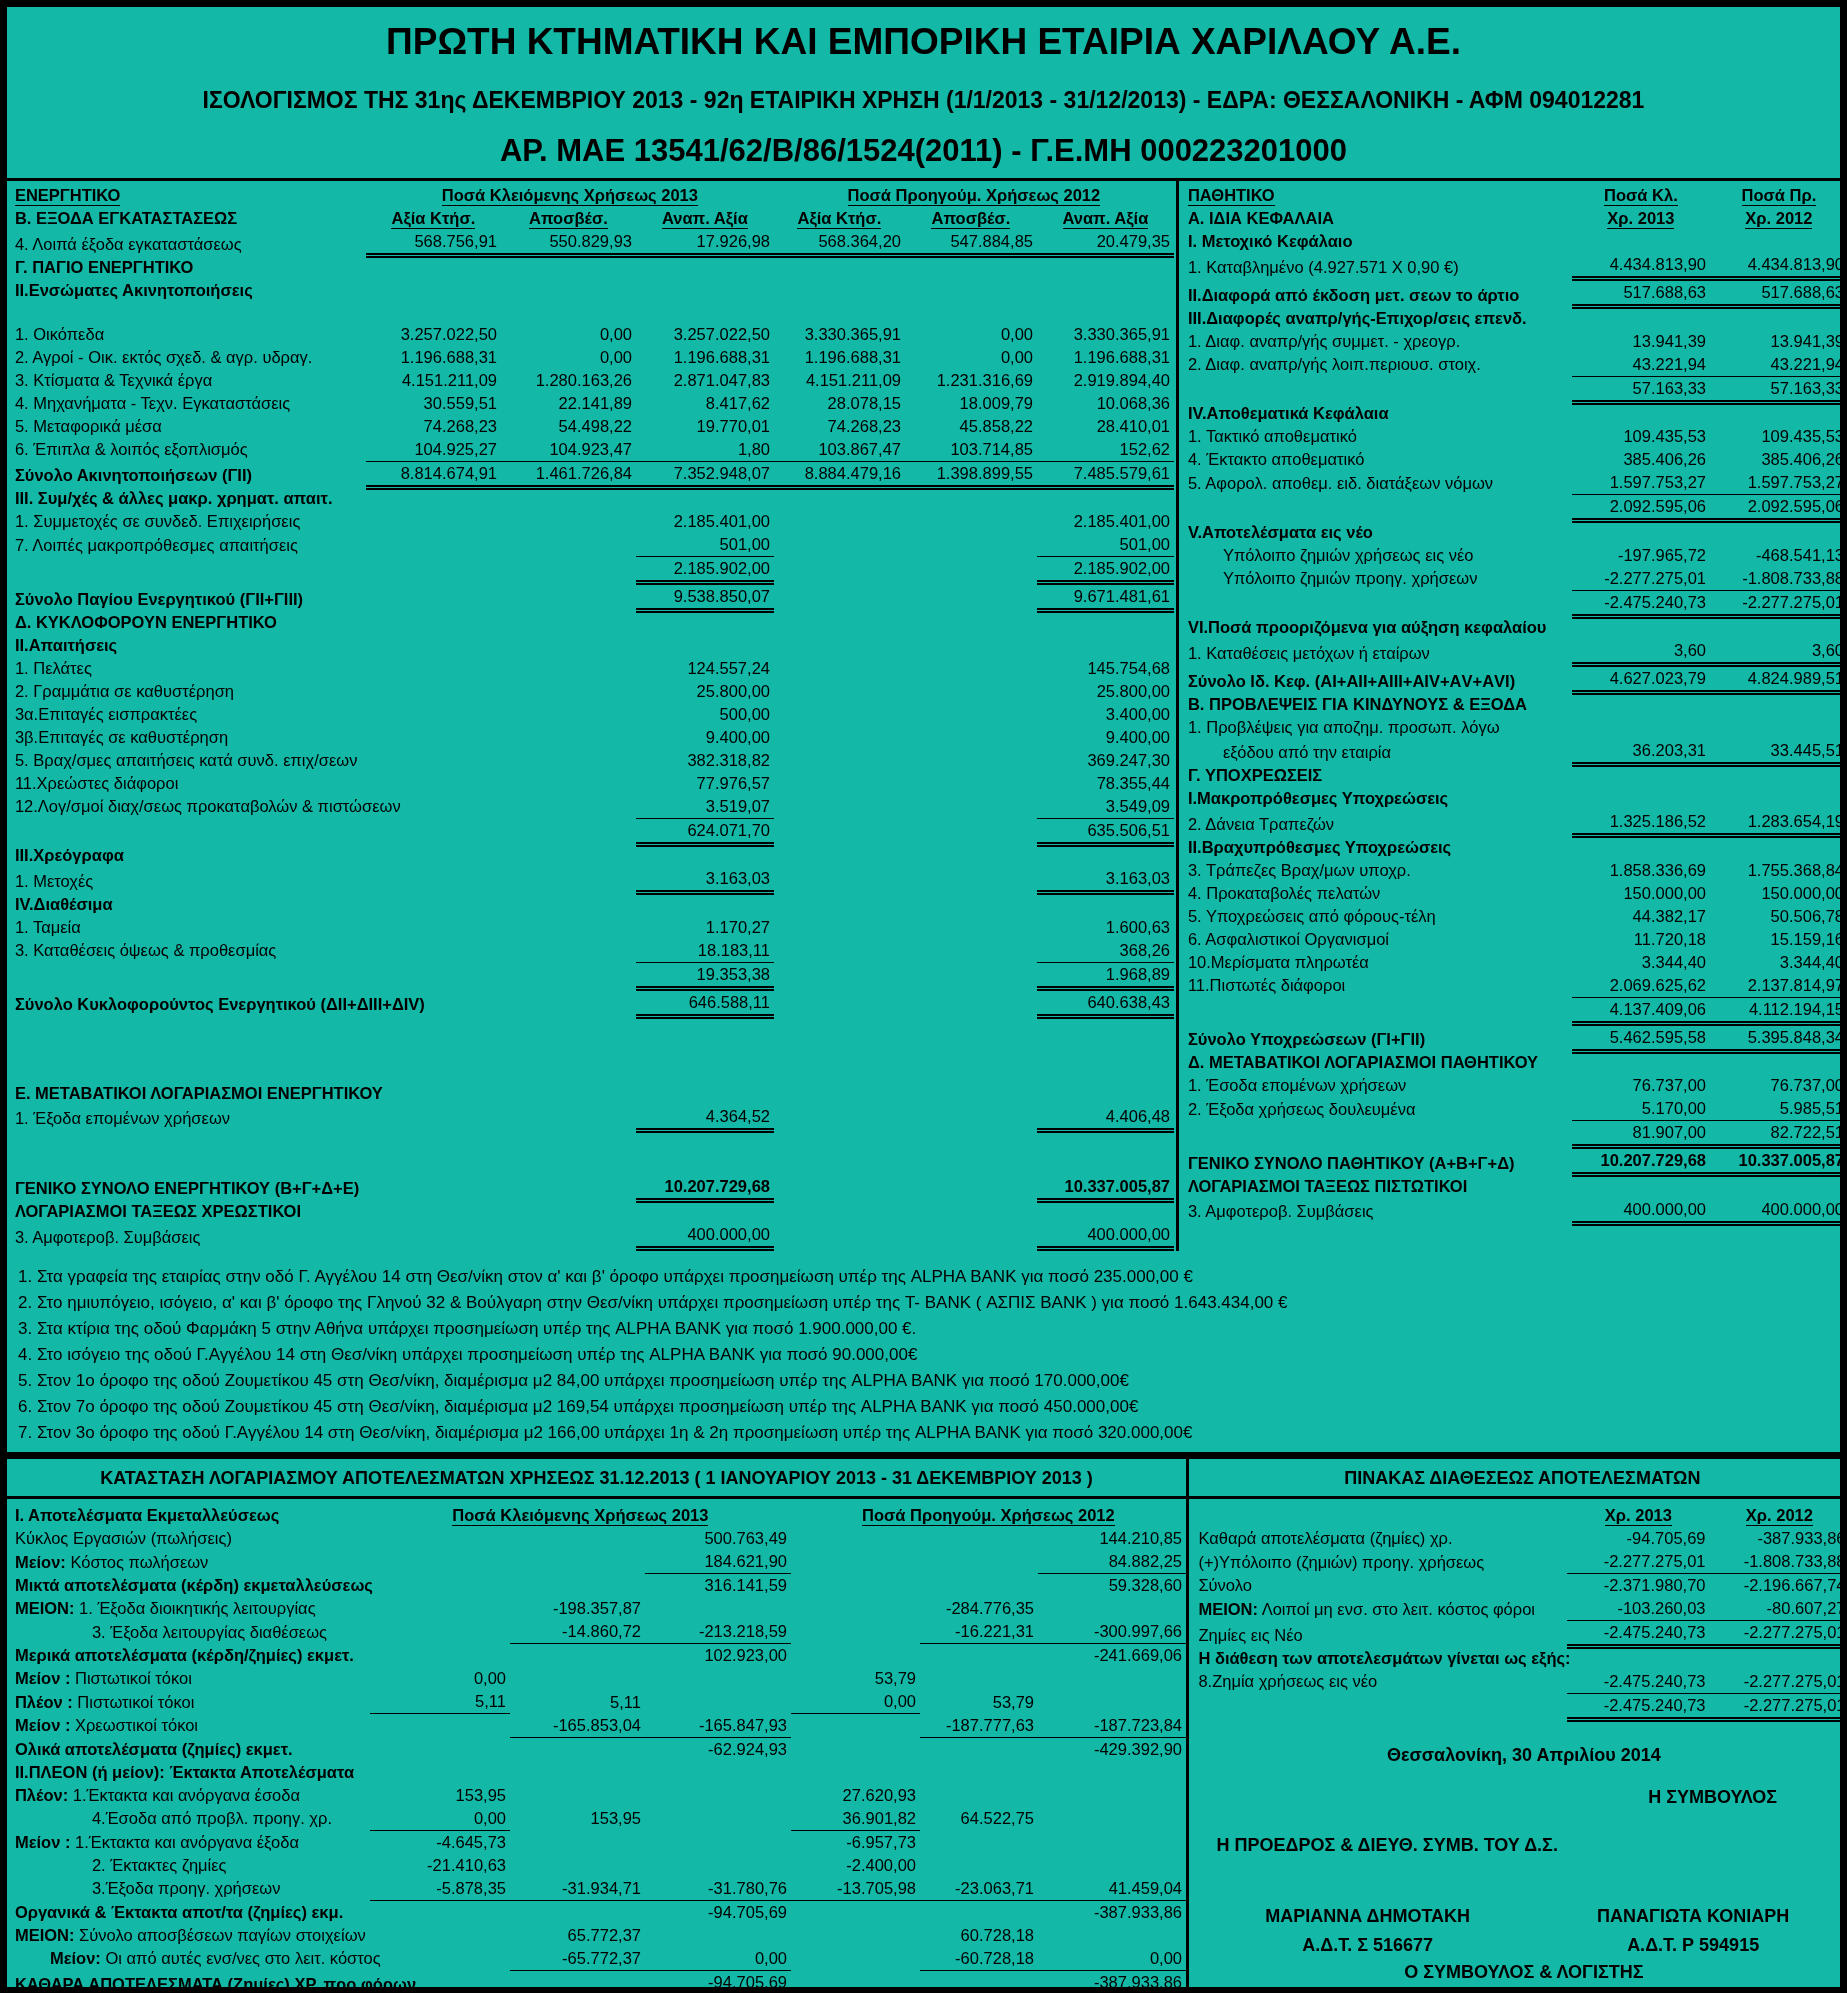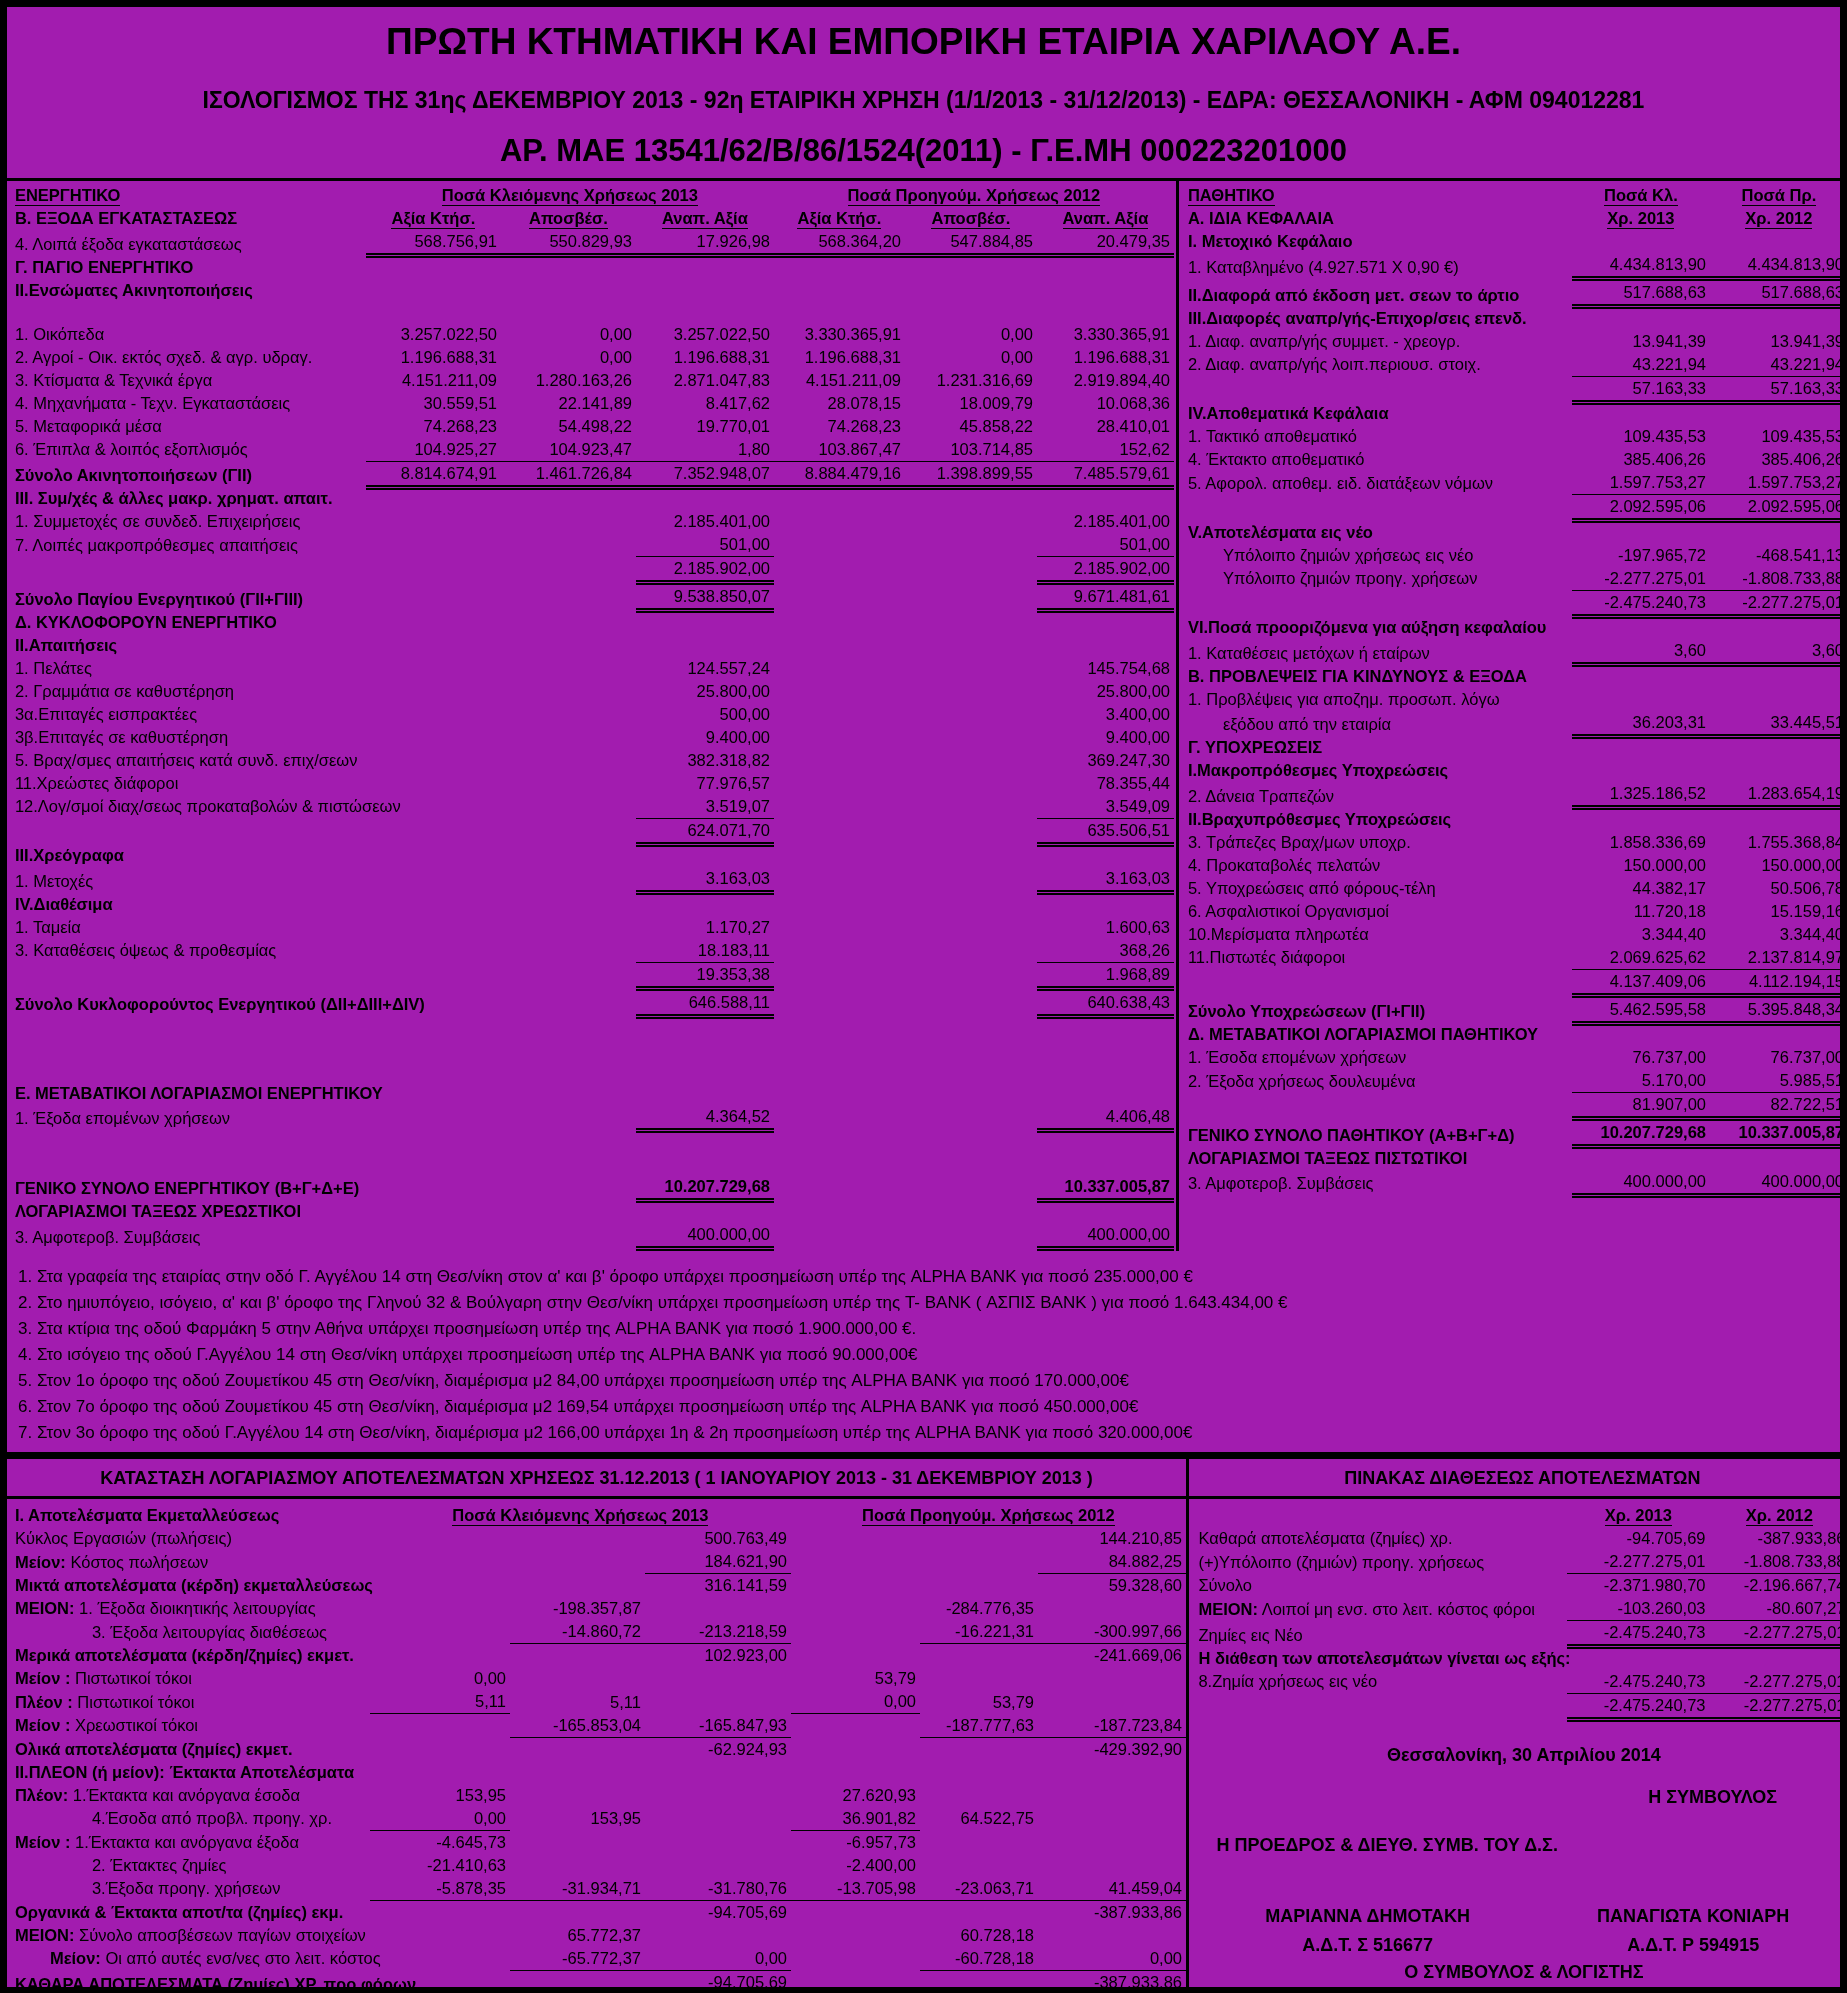--- a/index.html
+++ b/index.html
@@ -1,18 +1,18 @@
 <!DOCTYPE html>
 <html style="font-size:12.6px"><head>
 <meta charset="utf-8">
 <style>
   html,body{margin:0;padding:0;background:#fff;}
   .page{
     width:1847px;height:1994px;box-sizing:border-box;
-    border:7px solid #000;background:#a21caf;color:#000;
+    border:7px solid #000;background:#14b8a6;color:#000;
     font-family:"Liberation Sans","DejaVu Sans",sans-serif;
     display:flex;flex-direction:column;overflow:hidden;
   }
   
   .hdr{text-align:center;padding-top:11px;border-bottom:3.1px solid #000;}
   .hdr .company{font-size:37px;font-weight:bold;margin:3.1px 0 23.6px;}
   .hdr .subtitle{font-size:23px;font-weight:bold;margin:0 0 19px;}
   .hdr .registry{font-size:31px;font-weight:bold;margin:0 0 9.4px;}
   
   .bs{display:flex;align-items:stretch;}
@@ -555,20 +555,25 @@
               <td class="lbl b">VΙ.Ποσά προοριζόμενα για αύξηση κεφαλαίου</td>
               <td class="num"></td>
               <td class="num"></td>
             </tr>
             <tr>
               <td class="lbl">1. Καταθέσεις μετόχων ή εταίρων</td>
               <td class="num u2">3,60</td>
               <td class="num u2">3,60</td>
             </tr>
             <tr>
+              <td class="lbl b">Σύνολο Ιδ. Κεφ. (ΑΙ+ΑΙΙ+ΑΙΙΙ+ΑΙV+ΑV+ΑVΙ)</td>
+              <td class="num u2">4.627.023,79</td>
+              <td class="num u2">4.824.989,51</td>
+            </tr>
+            <tr>
               <td class="lbl b">Β. ΠΡΟΒΛΕΨΕΙΣ ΓΙΑ ΚΙΝΔΥΝΟΥΣ &amp; ΕΞΟΔΑ</td>
               <td class="num"></td>
               <td class="num"></td>
             </tr>
             <tr>
               <td class="lbl">1. Προβλέψεις για αποζημ. προσωπ. λόγω</td>
               <td class="num"></td>
               <td class="num"></td>
             </tr>
             <tr>

